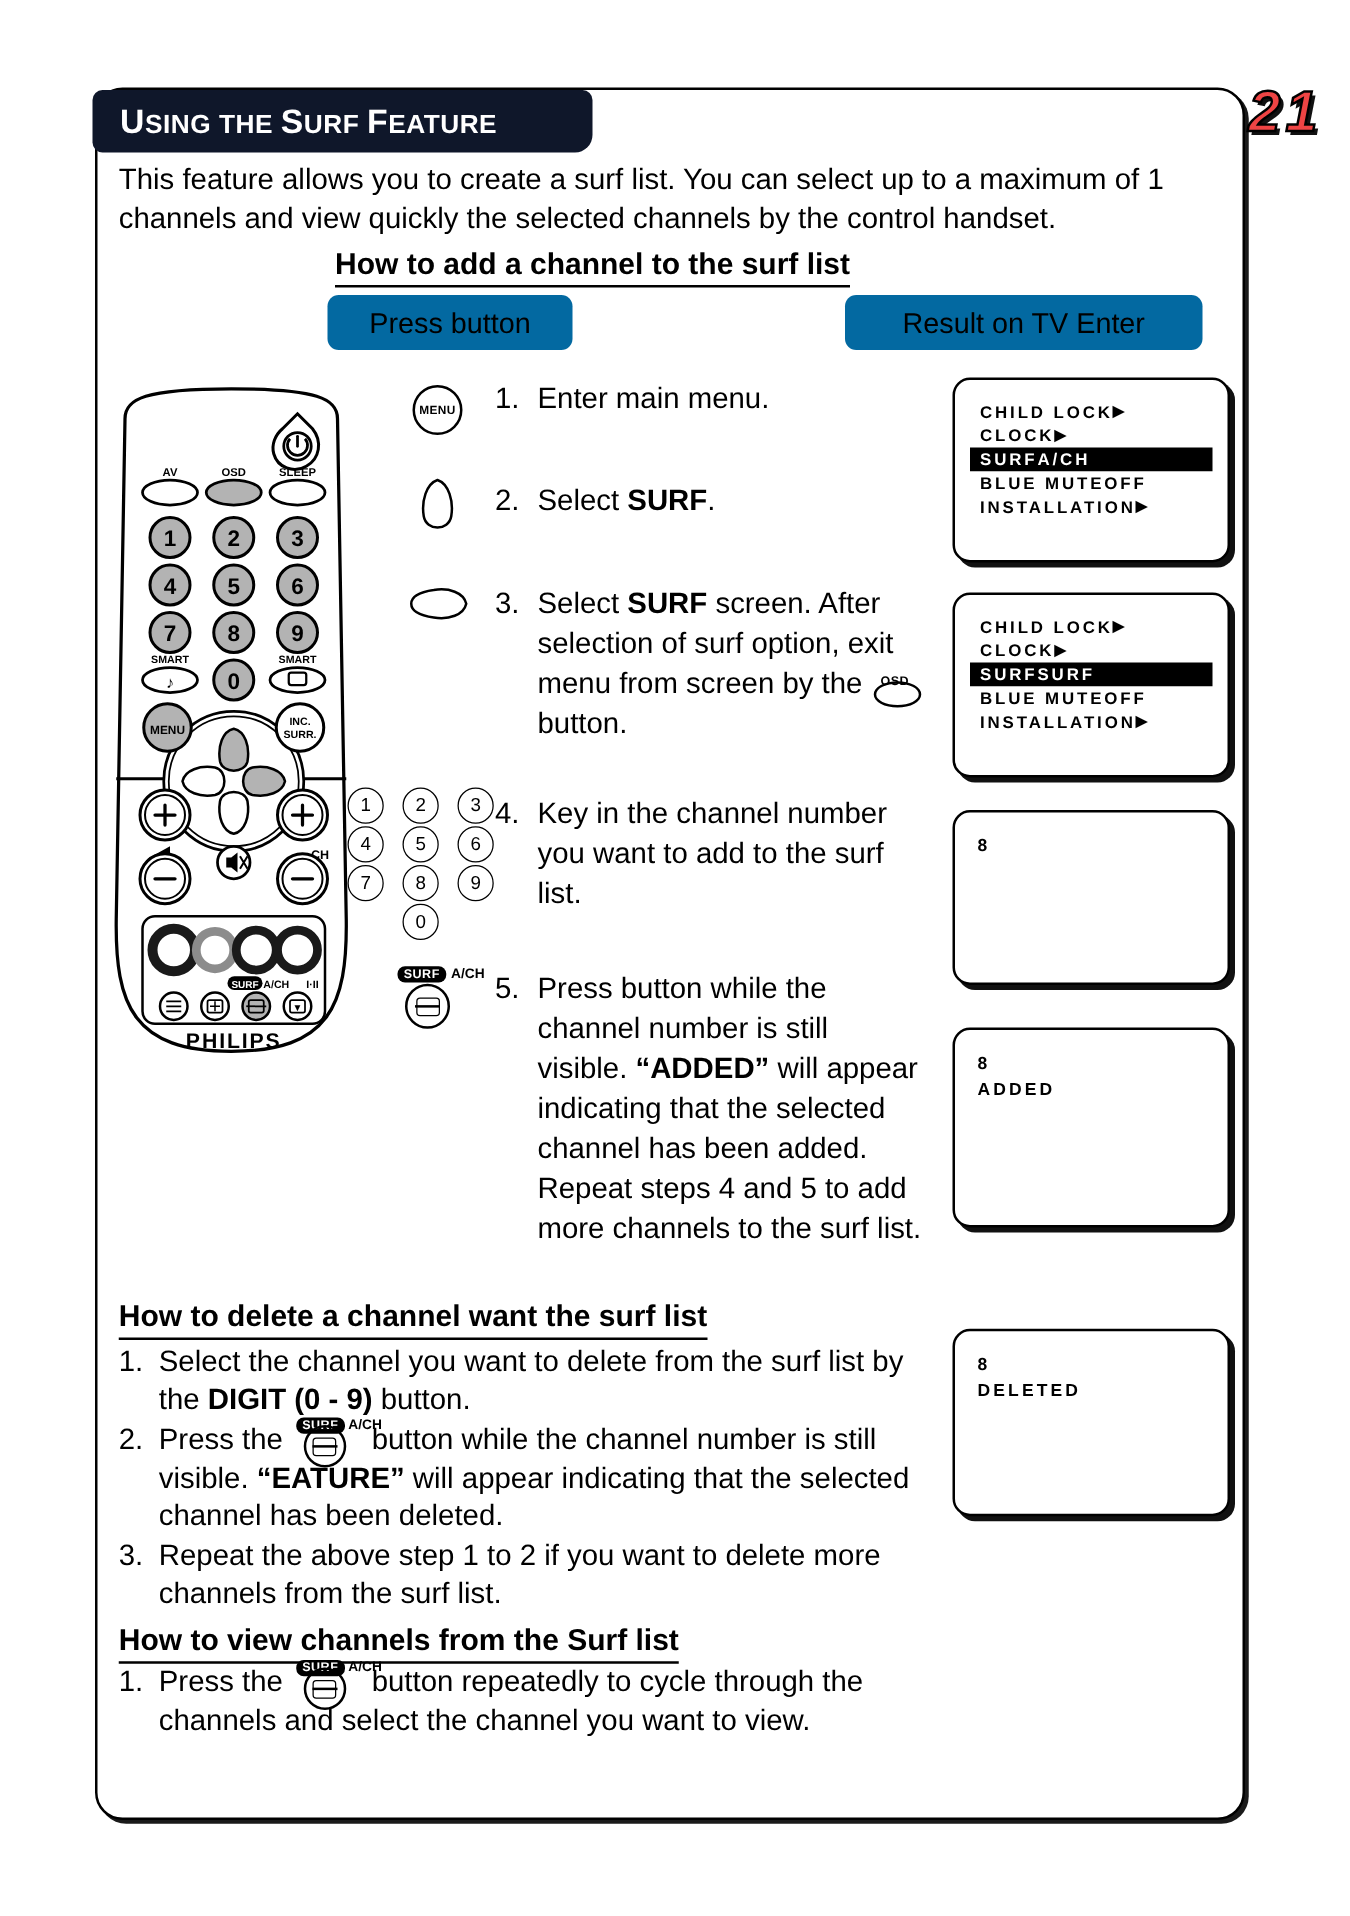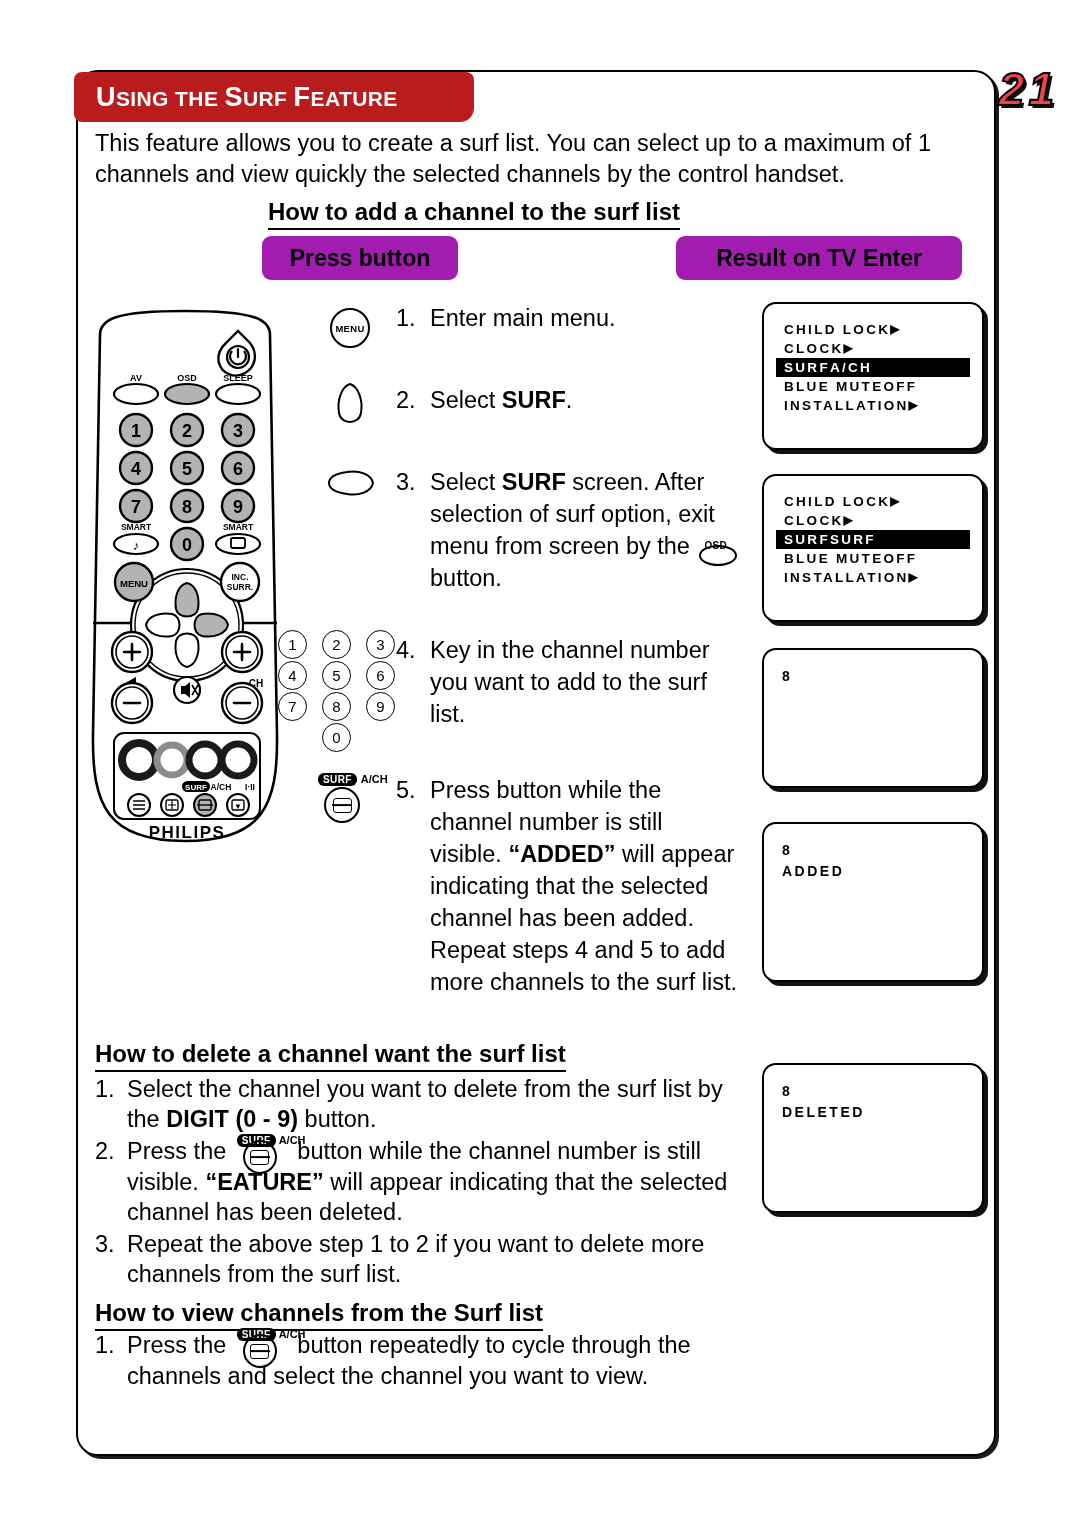--- a/index.html
+++ b/index.html
@@ -31,21 +31,21 @@
     background: #fff;
   }
 
   
   #title-bar {
     position: absolute;
     left: 74px;
     top: 72px;
     width: 400px;
     height: 50px;
-    background: #b91c1c;
+    background: #0f172a;
     border-radius: 8px 8px 14px 8px;
     display: flex;
     align-items: center;
     padding-left: 22px;
     box-sizing: border-box;
   }
   #title-bar .title-text {
     color: #fff;
     font-weight: bold;
     font-size: 27px;
@@ -92,24 +92,24 @@
     display: inline-block;
     white-space: nowrap;
   }
   #head-add  { left: 268px; top: 198px; }
   #head-del  { left: 95px;  top: 1040px; }
   #head-view { left: 95px;  top: 1299px; }
 
   
   .col-pill {
     position: absolute;
-    background: #a21caf;
+    background: #0369a1;
     border-radius: 9px;
     font-size: 23px;
-    font-weight: bold;
+    font-weight: normal;
     display: flex;
     align-items: center;
     justify-content: center;
     height: 44px;
   }
   #pill-press  { left: 262px; top: 236px; width: 196px; }
   #pill-result { left: 676px; top: 236px; width: 286px; }
 
   
   #remote {

